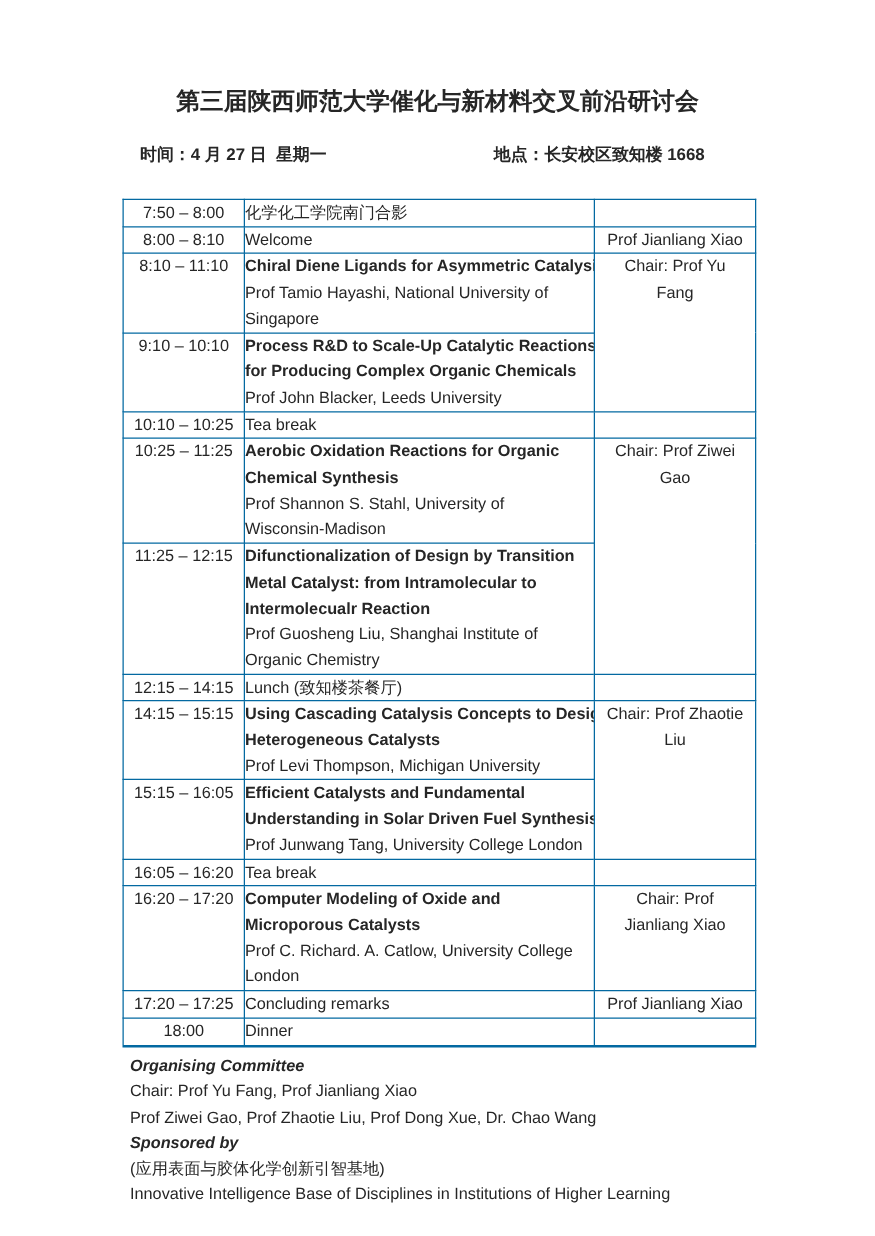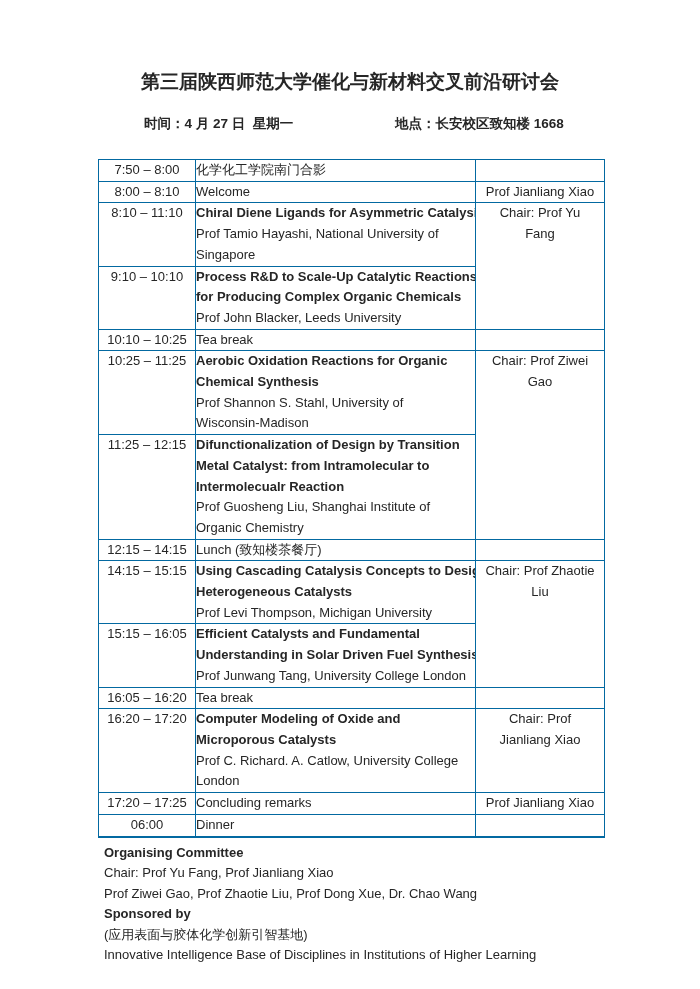--- a/index.html
+++ b/index.html
@@ -30,21 +30,21 @@
     position: relative;
     top: -5px;
   }
   .meta {
     position: relative;
     margin-top: 20px;
     height: 18px;
     font-size: 13.5px;
     font-weight: 700;
   }
-  .meta-time { position: absolute; left: 132px; white-space: pre; padding-left: 12px; }
+  .meta-time { position: absolute; left: 100px; white-space: pre; padding-left: 12px; }
   .meta-venue { position: absolute; left: 395px; white-space: pre; }
 
   table.schedule {
     margin: 26px 0 0 98px;
     width: 506px;
     border-collapse: collapse;
     table-layout: fixed;
   }
   table.schedule td {
     border: 1px solid #0369a1;
@@ -60,21 +60,21 @@
   td.content-cell .line { white-space: pre; }
   td.content-cell .bold { font-weight: 700; }
   td.chair-cell { text-align: center; vertical-align: middle; }
   td.chair-cell .line { white-space: pre; }
 
   .footer {
     margin: 5px 0 0 104px;
     font-size: 13px;
     line-height: 20.5px;
   }
-  .footer .bold { font-weight: 700; }
+  .footer .bold { font-weight: 700; font-style: italic; }
 </style>
 </head>
 <body>
 
 <div class="page">
 
   <div class="title-zh">第三届陕西师范大学催化与新材料交叉前沿研讨会</div>
 
 
   <div class="meta">
@@ -205,21 +205,21 @@
         <tr>
           <td class="time-cell">17:20 – 17:25</td>
           <td class="content-cell">
             <div class="line">Concluding remarks</div>
           </td>
           <td class="chair-cell">
             <div class="line">Prof Jianliang Xiao</div>
           </td>
         </tr>
         <tr>
-          <td class="time-cell">06:00</td>
+          <td class="time-cell">18:00</td>
           <td class="content-cell">
             <div class="line">Dinner</div>
           </td>
           <td class="chair-cell"></td>
         </tr>
       </tbody>
   </table>
 
   <div class="footer">
     <div class="bold">Organising Committee</div>

